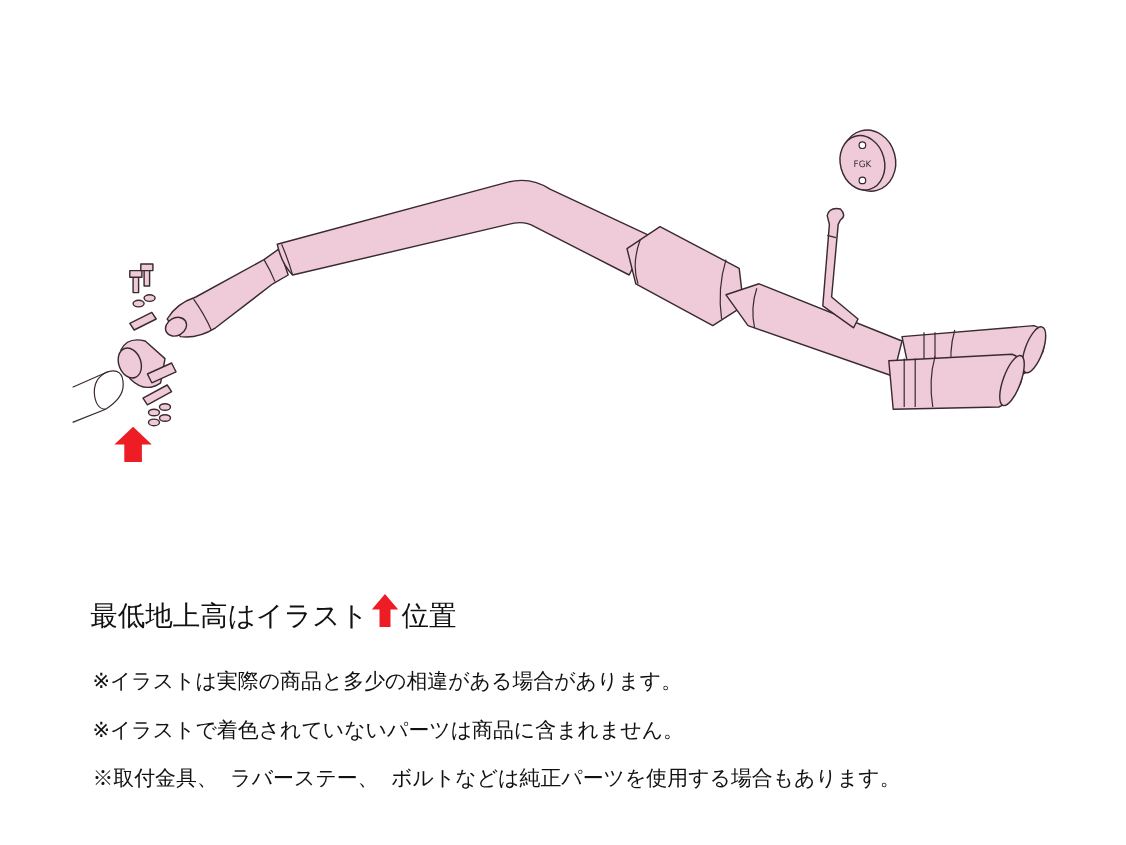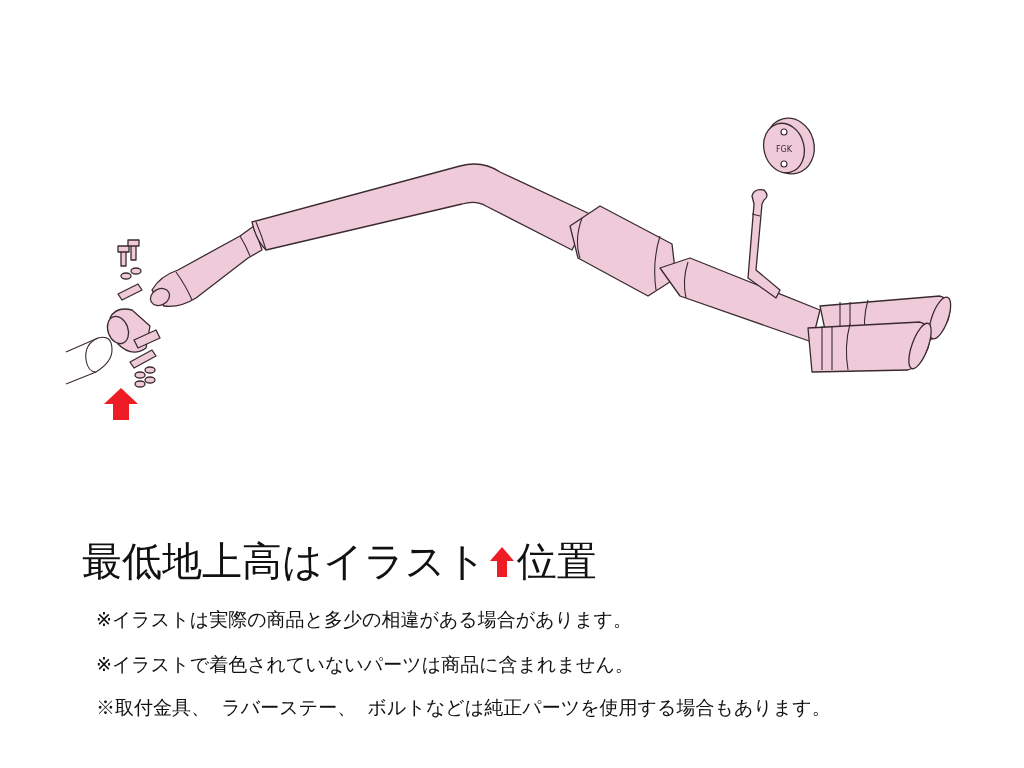--- a/index.html
+++ b/index.html
@@ -1,22 +1,22 @@
 <!DOCTYPE html>
 <html><head>
 <meta charset="utf-8">
 <style>
   html, body { margin: 0; padding: 0; background: #ffffff; }
   body { width: 1024px; height: 768px; position: relative; overflow: hidden;
          font-family: "DejaVu Sans", "Liberation Sans", sans-serif; color: #111; }
   .diagram { position: absolute; left: 0; top: 0; width: 1024px; height: 520px; }
-  .title { position: absolute; left: 82px; top: 538px; font-size: 40px; line-height: 46px;
-           white-space: nowrap; letter-spacing: 0px; }
+  .title { position: absolute; left: 82px; top: 538px; font-size: 25px; line-height: 46px;
+           white-space: nowrap; letter-spacing: 0px; font-family: Liberation Mono, monospace; }
   .title .arrow { display: inline-block; width: 26px; height: 34px; vertical-align: -4px; margin: 0 2px; }
-  .note { position: absolute; left: 96px; font-size: 19px; line-height: 26px; white-space: nowrap; }
+  .note { position: absolute; left: 84px; font-size: 19px; line-height: 26px; white-space: nowrap; }
   .note1 { top: 606px; }
   .note2 { top: 651px; }
   .note3 { top: 696px; font-family: Liberation Mono, monospace; }
 </style>
 </head>
 <body>
 
 <div class="diagram">
   <svg width="1024" height="520" viewBox="0 0 1024 520" xmlns="http://www.w3.org/2000/svg">
     <defs>

